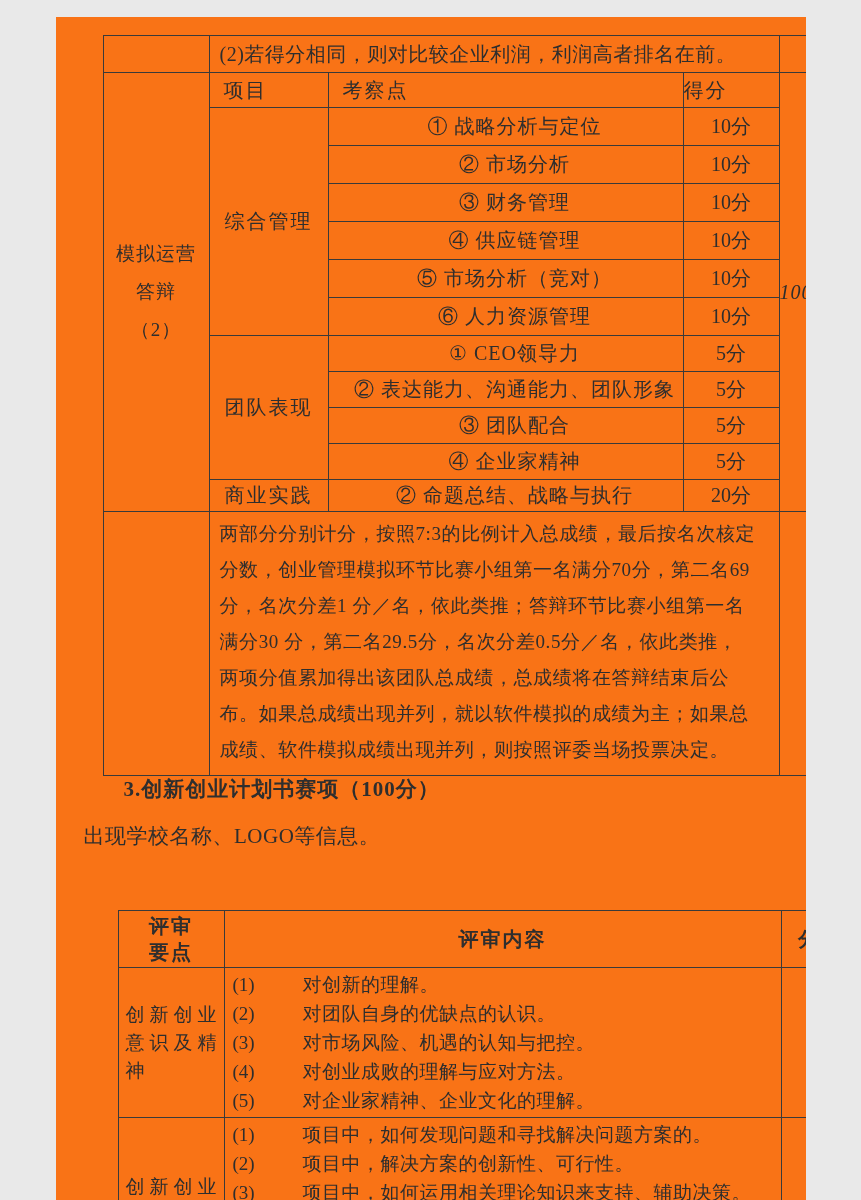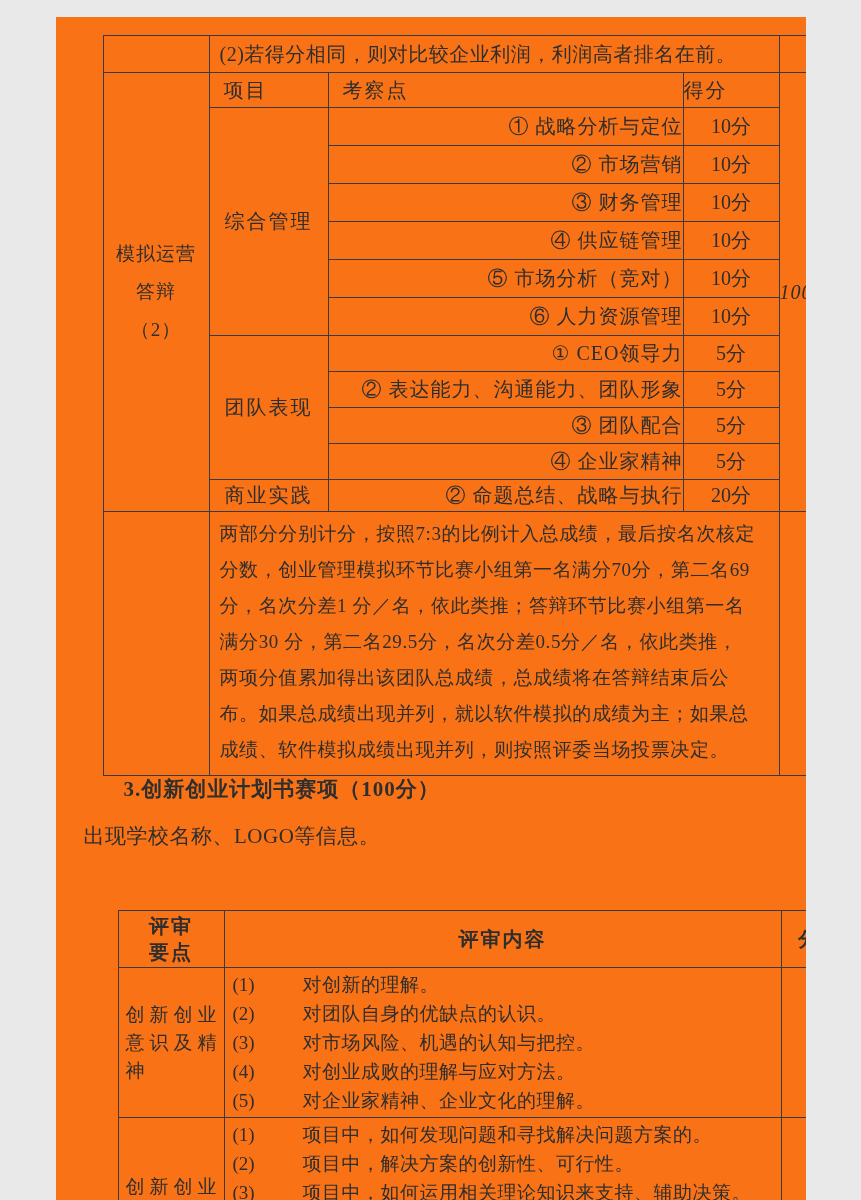--- a/index.html
+++ b/index.html
@@ -27,21 +27,21 @@
   .t1 .h36 td { height:36px; }
   .t1 .h32 td { height:32px; }
   .t1 .hnote td { height:255px; }
 
   .t1 .tiebreak { text-align:left; padding-left:10px; white-space:nowrap; letter-spacing:0.5px; }
   .t1 .hdr { text-align:left; padding-left:14px; letter-spacing:2px; }
   .t1 .hdr-score { letter-spacing:2px; }
   .t1 .rowlabel { text-align:center; white-space:pre-line; line-height:38px; letter-spacing:1px; font-size:19px; }
   .t1 .total { text-align:left; letter-spacing:1px;font-style:italic; }
   .t1 .group { text-align:center; letter-spacing:2px; }
-  .t1 .point { text-align:right; padding-left:18px; letter-spacing:1px; white-space:nowrap; }
+  .t1 .point { text-align:center; padding-left:18px; letter-spacing:1px; white-space:nowrap; }
   .t1 .score { text-align:center; }
   .t1 .notecell { vertical-align:top; padding:4px 8px 7px 10px; }
   .t1 .noteline { font-size:19px; line-height:36px; white-space:nowrap; letter-spacing:0.6px; text-align:left; }
 
   
   .sec-heading {
     position:absolute; left:68px; top:757px;
     font-size:21px; font-weight:bold; letter-spacing:1px; line-height:30px;
   }
   .sec-para { position:absolute; left:28px; top:798px; width:810px; }
@@ -96,21 +96,21 @@
       <td class="hdr">考察点</td>
       <td class="hdr-score">得分</td>
       <td rowspan="12" class="total">100分</td>
     </tr>
     <tr class="h38">
       <td rowspan="6" class="group">综合管理</td>
       <td class="point">① 战略分析与定位</td>
       <td class="score">10分</td>
     </tr>
     <tr class="h38">
-      <td class="point">② 市场营销</td>
+      <td class="point">② 市场分析</td>
       <td class="score">10分</td>
     </tr>
     <tr class="h38">
       <td class="point">③ 财务管理</td>
       <td class="score">10分</td>
     </tr>
     <tr class="h38">
       <td class="point">④ 供应链管理</td>
       <td class="score">10分</td>
     </tr>

